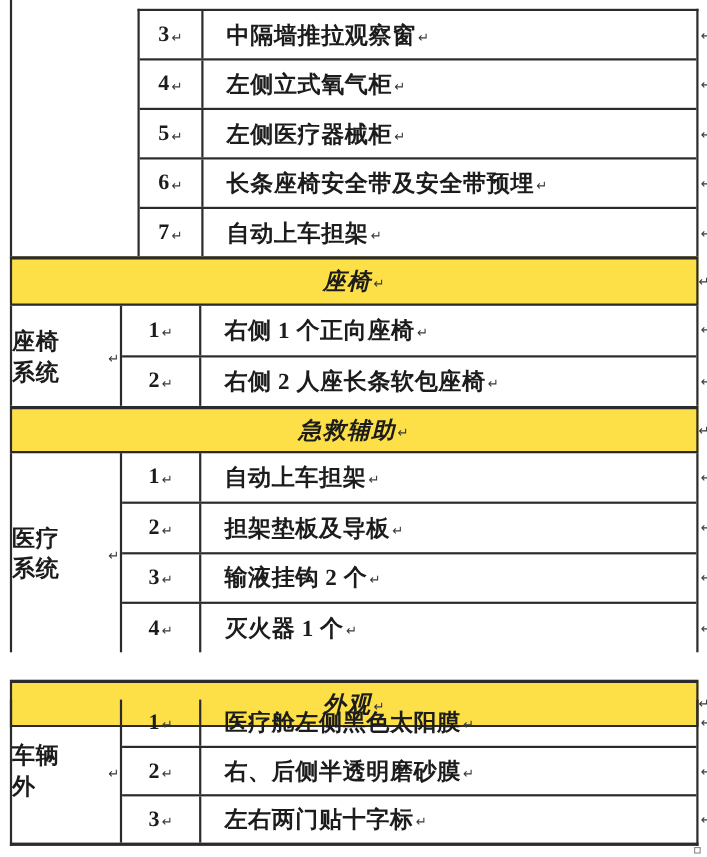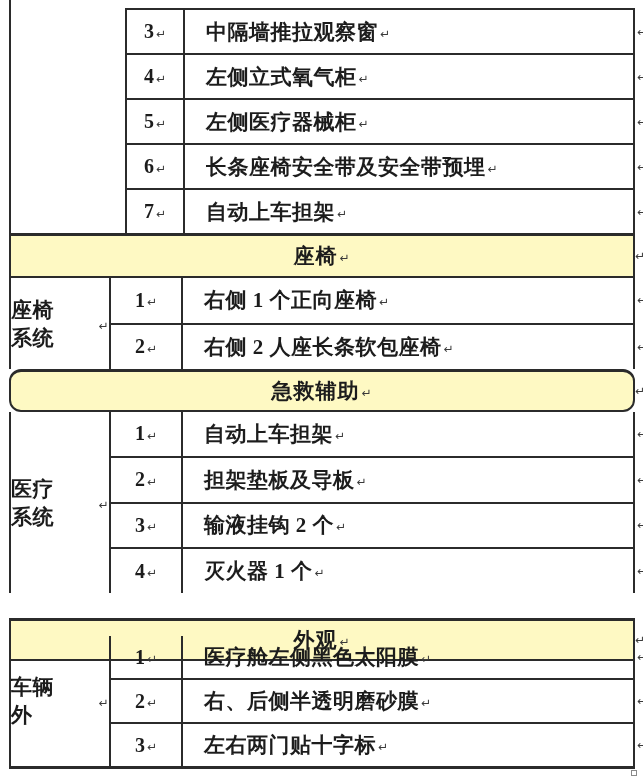--- a/index.html
+++ b/index.html
@@ -11,24 +11,24 @@
   .top-section{
     position:absolute;left:125px;top:8px;width:510px;height:225px;box-sizing:border-box;
     border:2px solid #2b2b2b;border-bottom:none;display:flex;flex-direction:column;
   }
   .t-row{flex:1;display:flex;position:relative;}
   .t-row.divided{border-bottom:2px solid #2b2b2b;}
   .cell{box-sizing:border-box;display:flex;align-items:center;}
   .num{width:58px;border-right:2px solid #2b2b2b;justify-content:center;font-size:20px;font-weight:600;}
   .desc{flex:1;padding-left:21px;font-size:21px;font-weight:600;letter-spacing:0.5px;}
   .hdr{
-    position:absolute;left:9px;width:626px;box-sizing:border-box;background:#fef9c3;
+    position:absolute;left:9px;width:626px;box-sizing:border-box;background:#fde047;
     border:2px solid #2b2b2b;border-top-width:3px;
     display:flex;align-items:center;justify-content:center;
-    font-size:21px;font-weight:600;letter-spacing:1px;
+    font-size:21px;font-weight:600;letter-spacing:1px;font-style:italic;
   }
   .sec{
     position:absolute;left:9px;width:626px;box-sizing:border-box;display:flex;
     border-left:2px solid #2b2b2b;border-right:2px solid #2b2b2b;
   }
   .sec.last{border-bottom:3px solid #2b2b2b;}
   .cat{
     width:100px;box-sizing:border-box;border-right:2px solid #2b2b2b;
     display:flex;align-items:center;justify-content:center;
     font-size:21px;font-weight:600;letter-spacing:0.5px;gap:26px;
@@ -143,21 +143,21 @@
         </div>
         <div class="cell desc">
           <span>右侧 2 人座长条软包座椅</span>
             <span class="pm">↵</span>
         </div>
         <span class="pm pm-out">↵</span>
       </div>
     </div>
   </div>
 
-  <div class="hdr" style="top:369px;height:43px;border-radius:12px;">
+  <div class="hdr" style="top:369px;height:43px;">
     <span>急救辅助</span>
       <span class="pm">↵</span>
     <span class="pm pm-out">↵</span>
   </div>
 
   <div class="sec" style="top:412px;height:181px;">
     <div class="cat">
       <span>医疗系统</span>
         <span class="pm">↵</span>
     </div>

